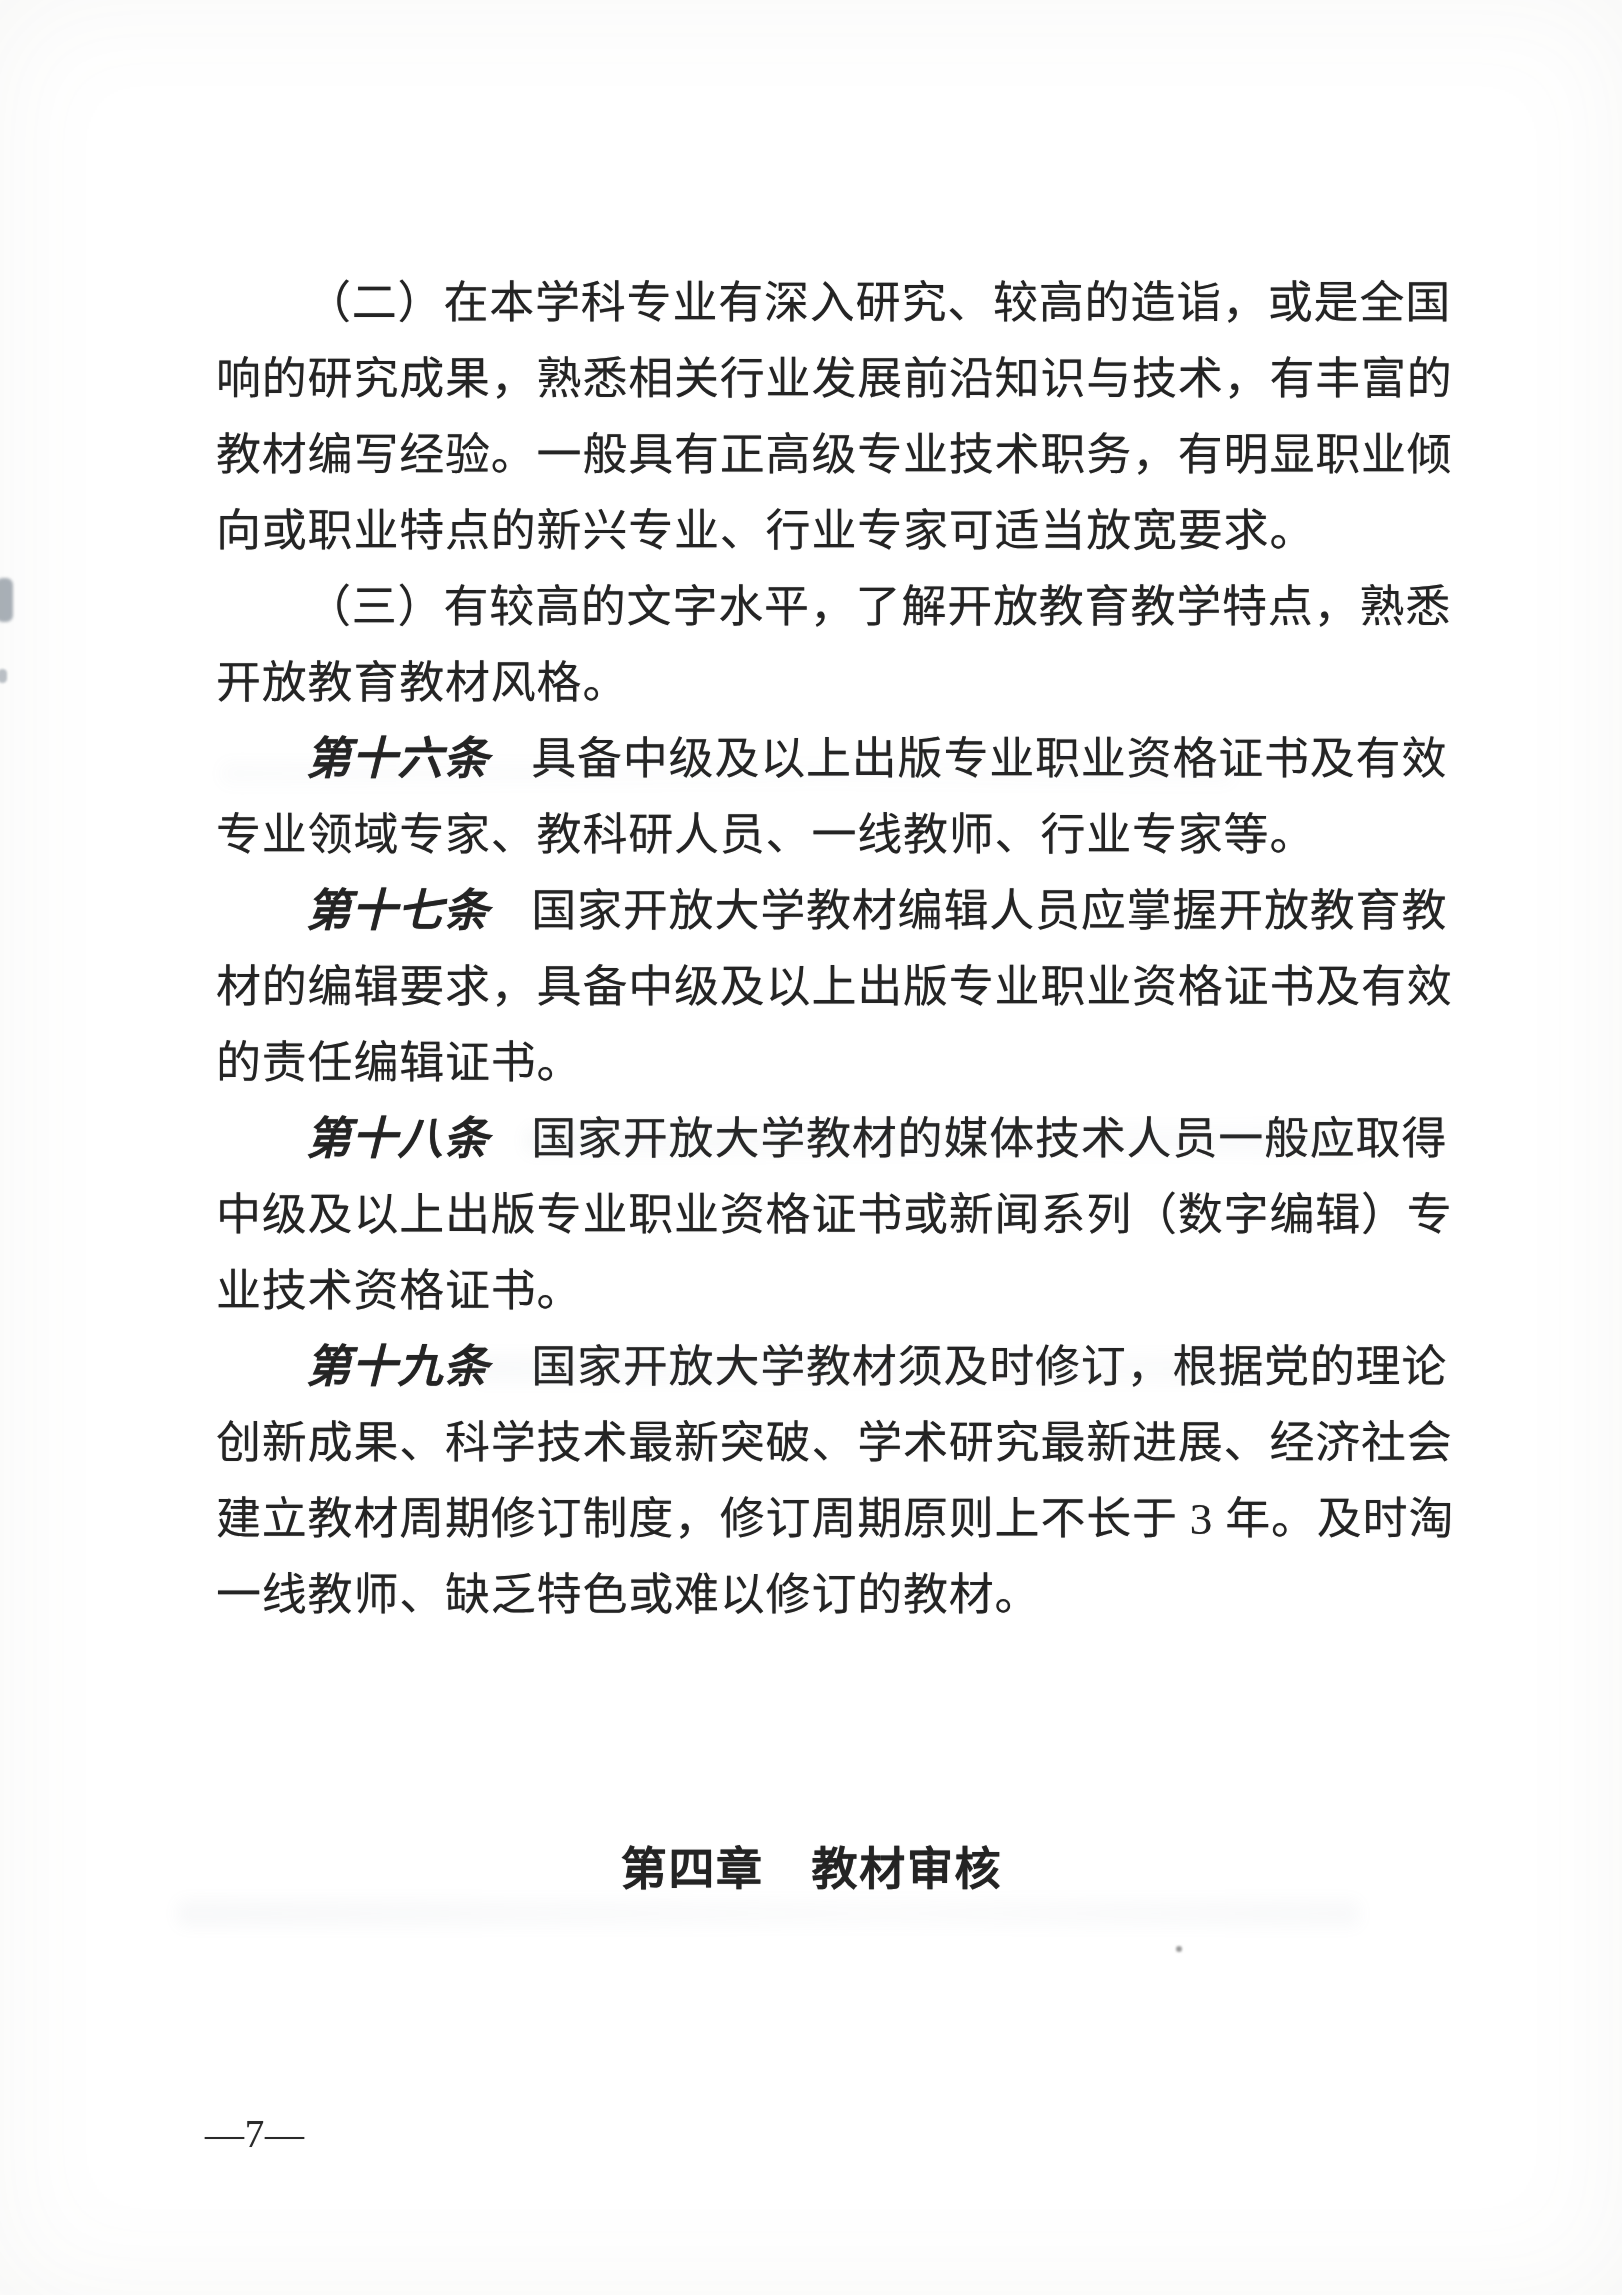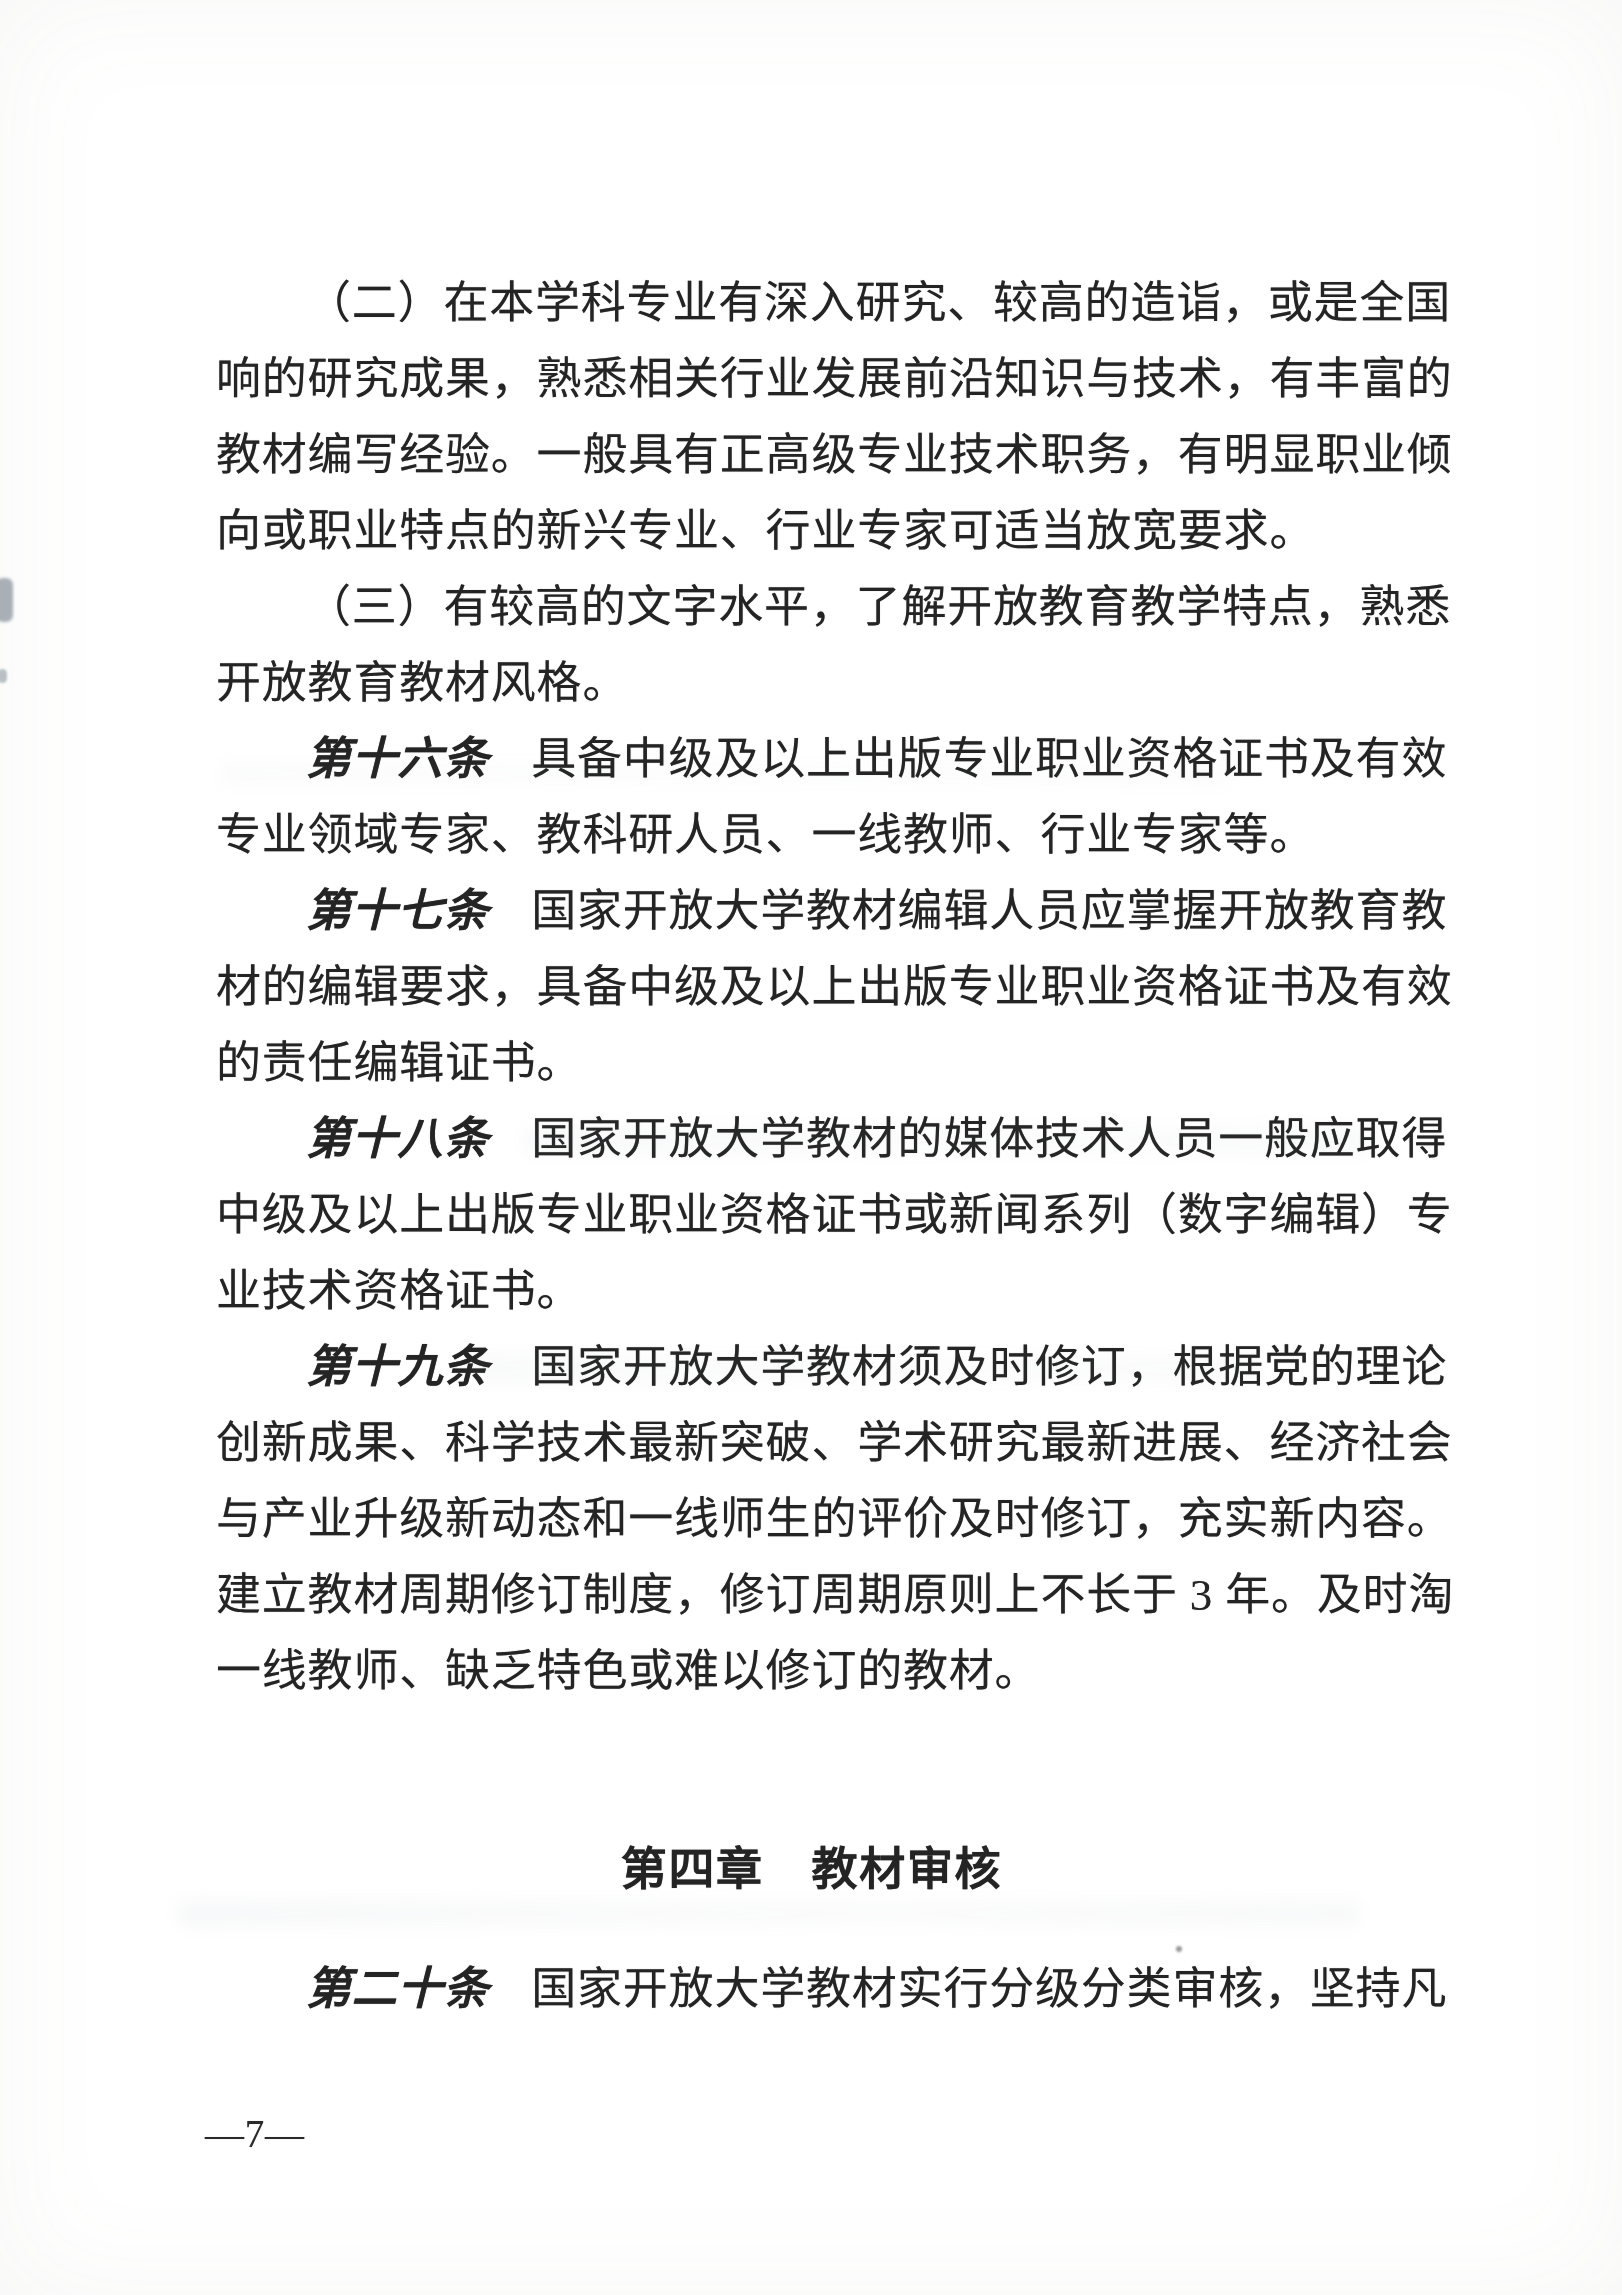--- a/index.html
+++ b/index.html
@@ -98,30 +98,26 @@
     <div class="line indent"><span class="prefix">第十六条</span><span>具备中级及以上出版专业职业资格证书及有效</span></div>
     <div class="line"><span>专业领域专家、教科研人员、一线教师、行业专家等。</span></div>
     <div class="line indent"><span class="prefix">第十七条</span><span>国家开放大学教材编辑人员应掌握开放教育教</span></div>
     <div class="line"><span>材的编辑要求，具备中级及以上出版专业职业资格证书及有效</span></div>
     <div class="line"><span>的责任编辑证书。</span></div>
     <div class="line indent"><span class="prefix">第十八条</span><span>国家开放大学教材的媒体技术人员一般应取得</span></div>
     <div class="line"><span>中级及以上出版专业职业资格证书或新闻系列（数字编辑）专</span></div>
     <div class="line"><span>业技术资格证书。</span></div>
     <div class="line indent"><span class="prefix">第十九条</span><span>国家开放大学教材须及时修订，根据党的理论</span></div>
     <div class="line"><span>创新成果、科学技术最新突破、学术研究最新进展、经济社会</span></div>
-    <div class="line"><span>与产业升级新动态和一线师生的评价及时修订，充实新内容。</span></div>
     <div class="line"><span>建立教材周期修订制度，修订周期原则上不长于 3 年。及时淘</span></div>
     <div class="line"><span>一线教师、缺乏特色或难以修订的教材。</span></div>
   </div>
 
   <div class="chapter">第四章　教材审核</div>
 
-  <div class="body-block block-last">
-    <div class="line indent"><span class="prefix">第二十条</span><span>国家开放大学教材实行分级分类审核，坚持凡</span></div>
-  </div>
 
   <div class="pagenum">—7—</div>
 
   <div class="artifact blob-1"></div>
   <div class="artifact blob-2"></div>
   <div class="artifact speck"></div>
   <div class="artifact ghost ghost-1"></div>
   <div class="artifact ghost ghost-2"></div>
   <div class="artifact ghost ghost-3"></div>
   <div class="artifact ghost ghost-4"></div>

